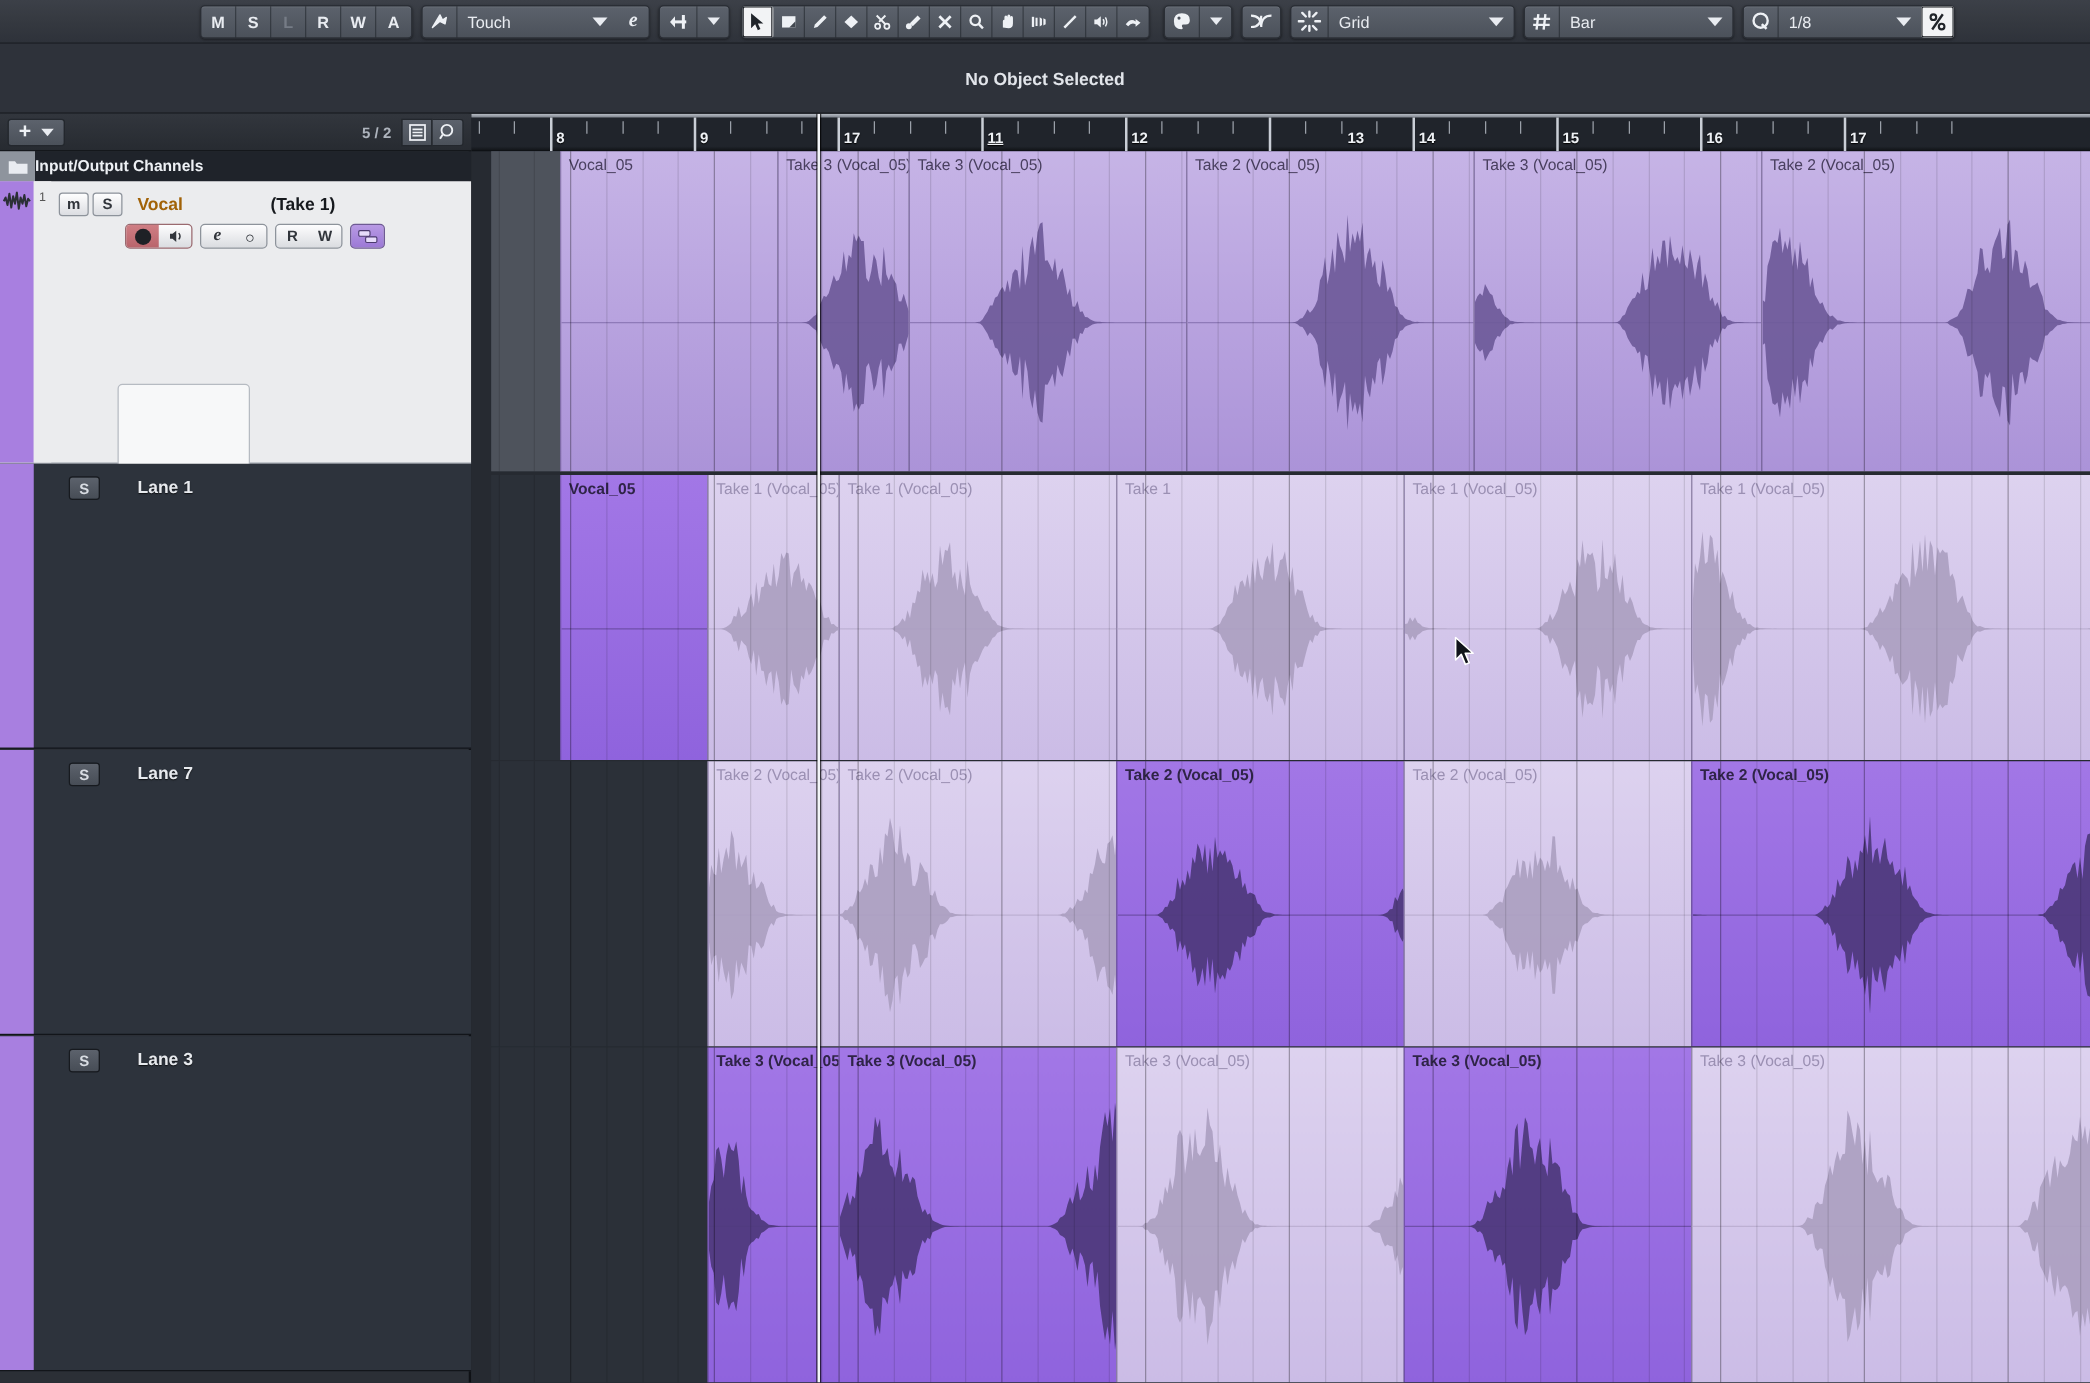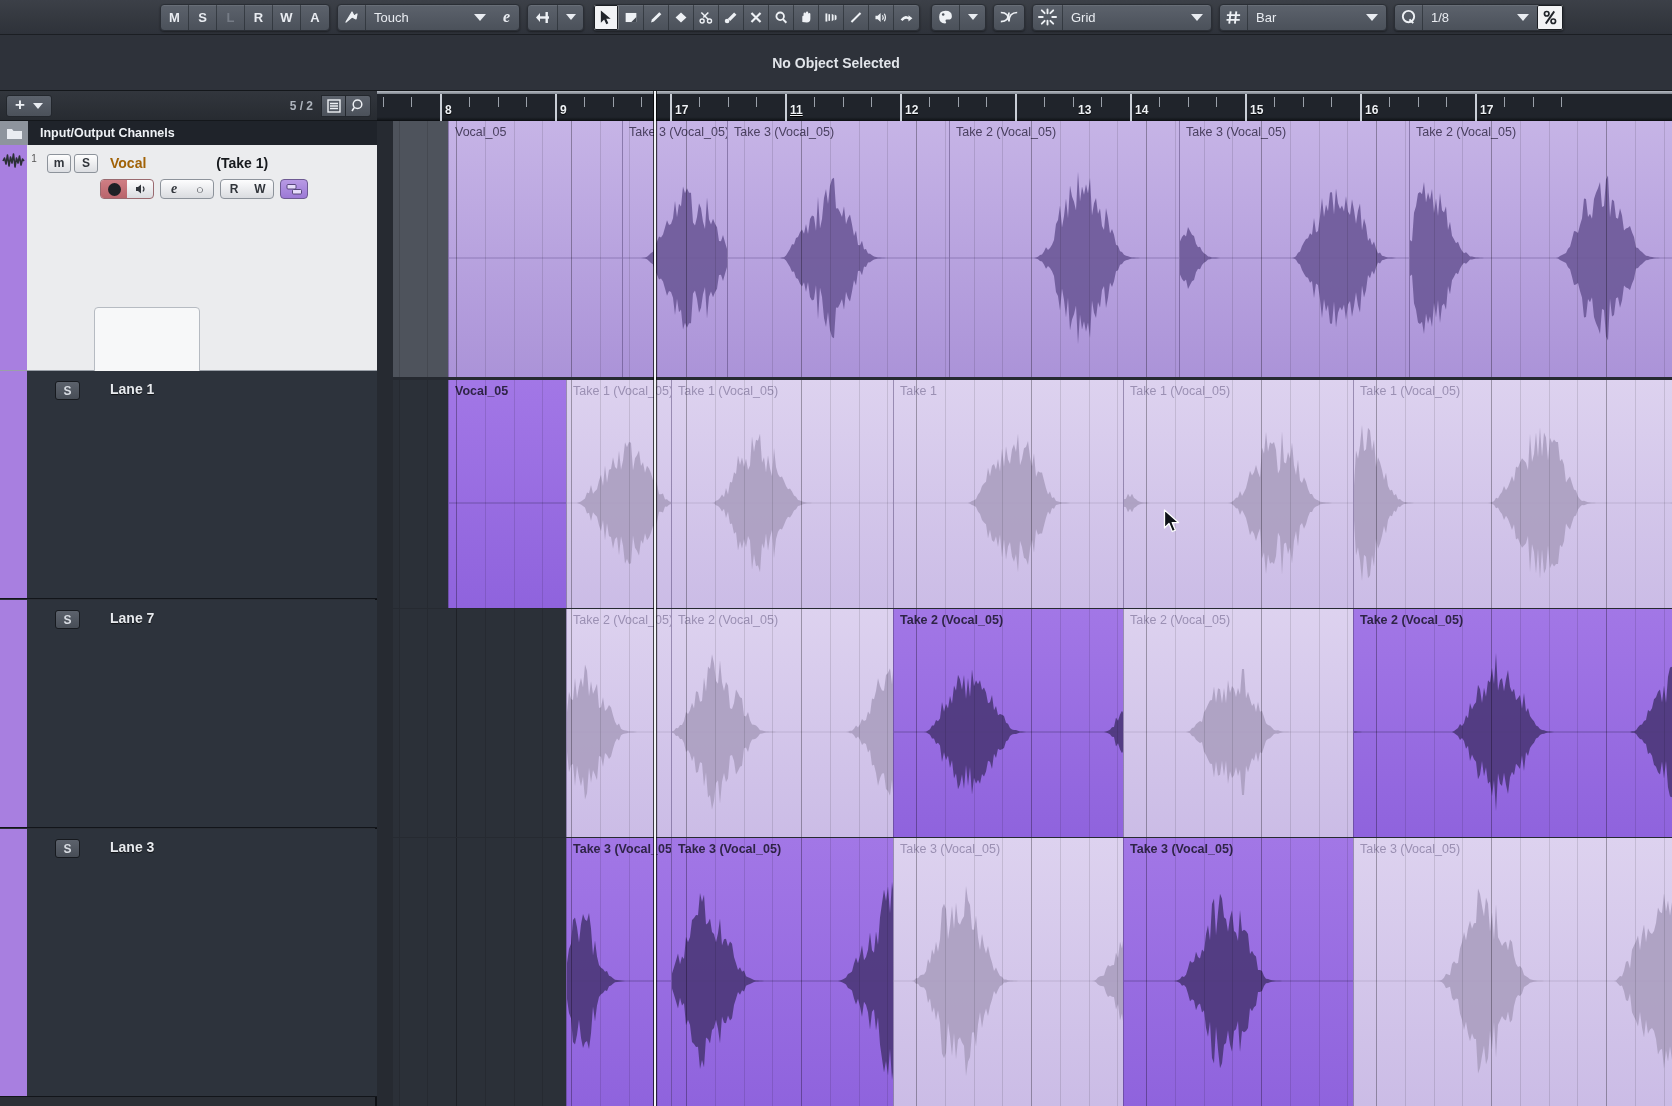--- a/index.html
+++ b/index.html
@@ -87,21 +87,21 @@
     border:1px solid #23272d;
   }
   .tp-ico:first-of-type { border-radius:3px 0 0 3px; }
   .tp-ico:last-of-type { border-radius:0 3px 3px 0; border-left:none; }
 
   .folderrow {
     position:absolute; left:0; top:30px; width:377px; height:24px;
     background:#1f232a; display:flex; align-items:center;
   }
   .folderrow .swatch { width:28px; height:24px; background:#8e949d; display:flex;align-items:center;justify-content:center;}
-  .folderrow .nm { color:#eef1f5; font-size:12.5px; font-weight:bold; margin-left:12px; }
+  .folderrow .nm { color:#eef1f5; font-size:12.5px; font-weight:bold; }
 
   
   .trkhead {
     position:absolute; left:0; top:54px; width:377px; height:226px;
     background:#ebecee; border-bottom:1px solid #9aa0a8;
     display:flex;
   }
   .trk-color { width:27px; height:100%; background:#a87fe0; position:relative; }
   .trk-color .wav { position:absolute; top:8px; left:2px; }
   .trk-num { position:absolute; width:14px; left:27px; top:0; height:100%; background:#ebecee; color:#555; font-size:10px; text-align:center; padding-top:8px;}

